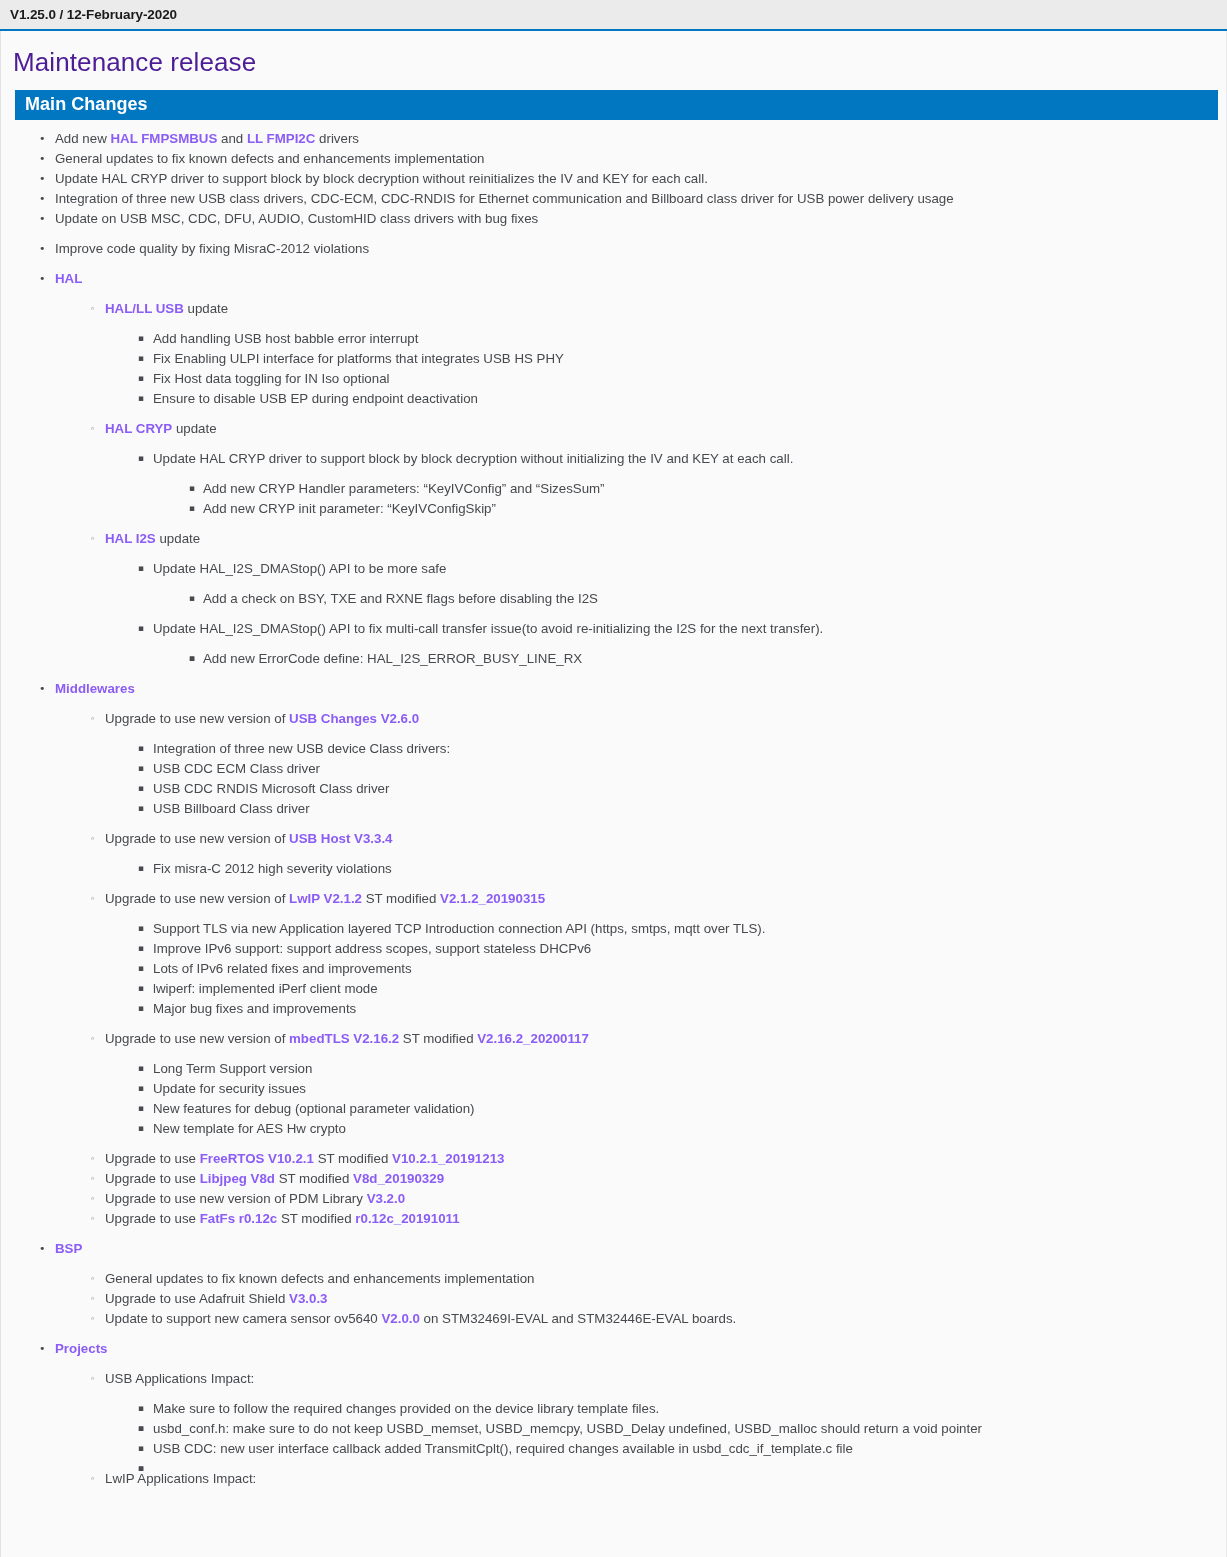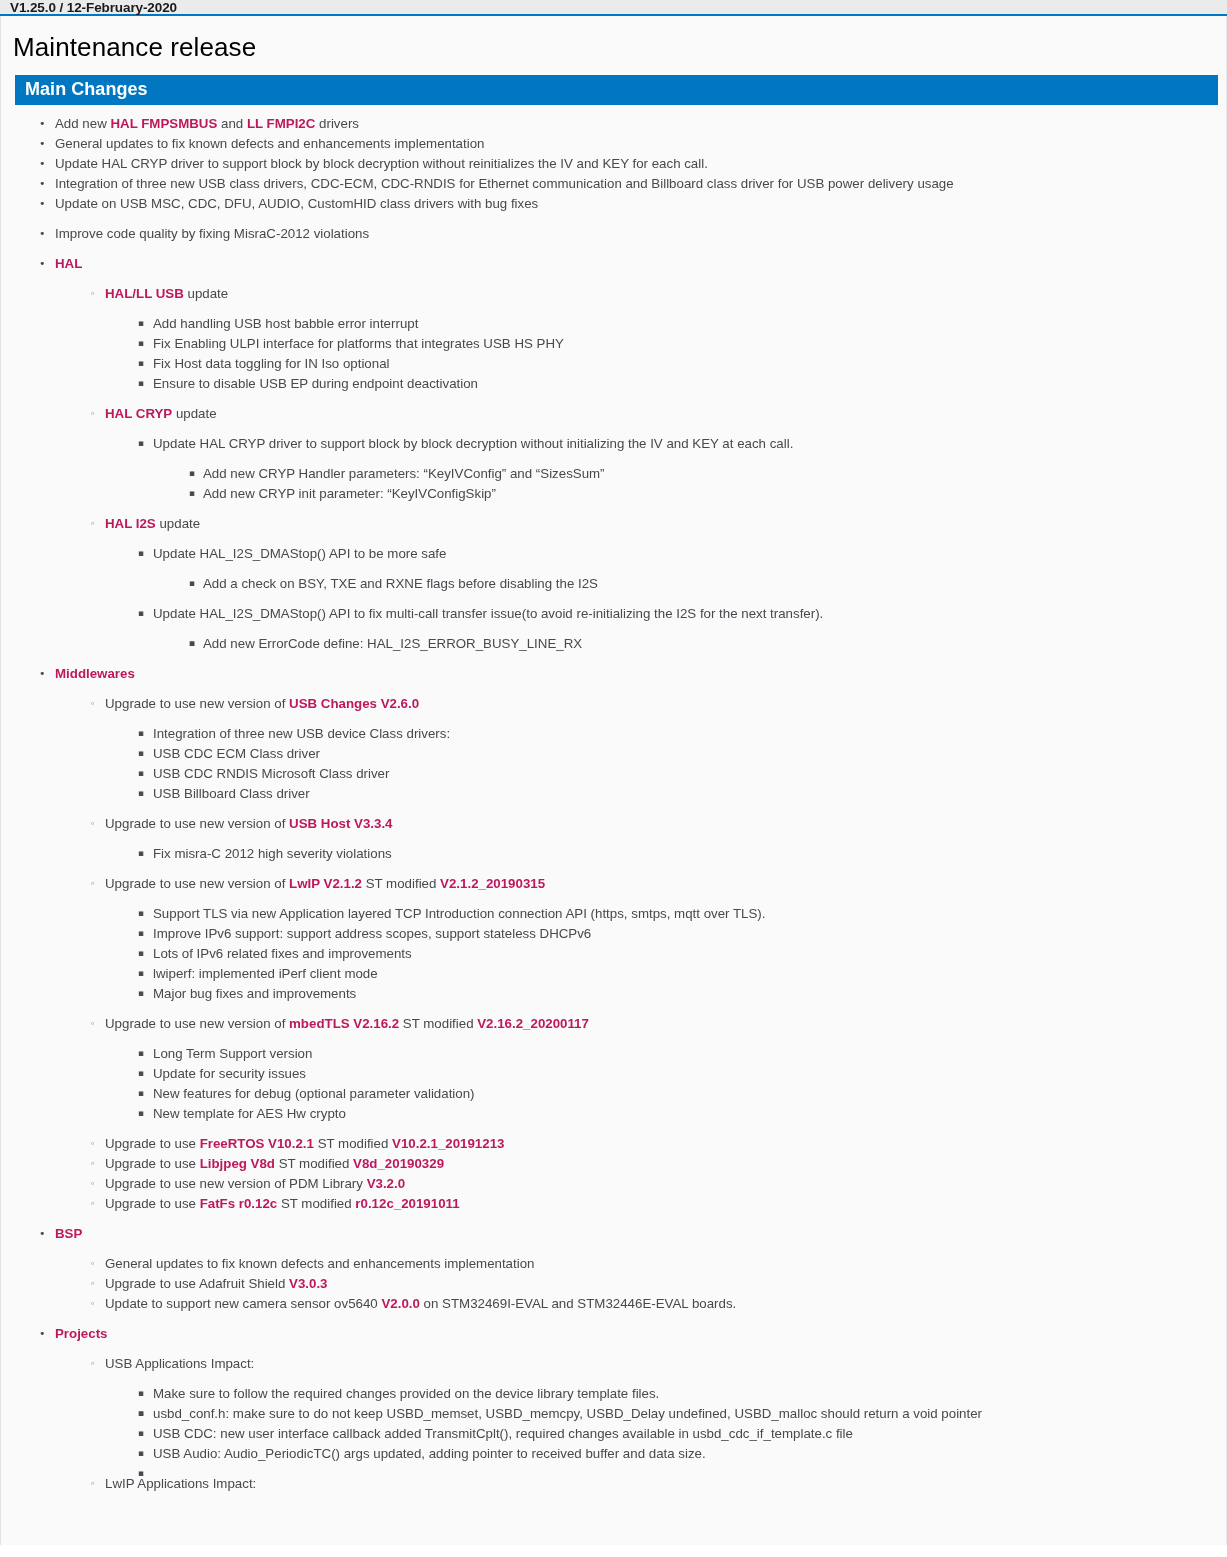--- a/index.html
+++ b/index.html
@@ -11,21 +11,21 @@
     width: 1227px;
     min-height: 1557px;
     background: #ffffff;
     font-family: "Liberation Sans", sans-serif;
     color: #3a3a3a;
     -webkit-font-smoothing: antialiased;
   }
 
   
   .version-bar {
-    height: 16px;
+    height: 31px;
     background: #ebebeb;
     border-bottom: 2px solid #0077c0;
     display: flex;
     align-items: center;
     padding-left: 10px;
     box-sizing: border-box;
   }
   .version-text {
     font-size: 13.5px;
     font-weight: bold;
@@ -40,21 +40,21 @@
     border-right: 1px solid #e8e8e8;
     box-sizing: border-box;
     width: 1227px;
     min-height: 1529px;
     padding: 0 0 14px 0;
   }
 
   .doc-title {
     font-size: 26px;
     font-weight: normal;
-    color: #000000;
+    color: #4c1d95;
     margin: 0;
     padding: 16px 0 12px 12px;
     letter-spacing: 0.1px;
   }
 
   .section-bar {
     background: #0077c0;
     color: #ffffff;
     font-size: 18px;
     font-weight: bold;
@@ -98,21 +98,21 @@
   .lvl3 > .row { padding-left: 152px; margin-top: 5px; }
   .lvl3 > .row > .marker { left: 137px; top: 0px; font-size: 9px; line-height: 19px; }
 
   .lvl4 > .row { padding-left: 202px; margin-top: 5px; }
   .lvl4 > .row > .marker { left: 188px; top: 0px; font-size: 9px; line-height: 19px; }
 
   
   .tight > .row { margin-top: 1px; }
   .gap-sm > .row { margin-top: 11px; }
 
-  .b { font-weight: bold; color: #be185d; }
+  .b { font-weight: bold; color: #8b5cf6; }
 </style>
 </head>
 <body>
 
 <div class="version-bar">
   <span class="version-text">V1.25.0 / 12-February-2020</span>
 </div>
 
 <div class="page">
 
@@ -297,21 +297,21 @@
     <li class="node lvl3 tight">
       <div class="row"><span class="marker">▪</span></div>
     </li>
     <li class="node lvl3 tight">
       <div class="row"><span class="marker">▪</span><span>usbd_conf.h: make sure to do not keep USBD_memset, USBD_memcpy, USBD_Delay undefined, USBD_malloc should return a void pointer</span></div>
     </li>
     <li class="node lvl3 tight">
       <div class="row"><span class="marker">▪</span><span>USB CDC: new user interface callback added TransmitCplt(), required changes available in usbd_cdc_if_template.c file</span></div>
     </li>
     <li class="node lvl3 tight">
-      <div class="row"><span class="marker">▪</span><span>USB Audio: Audio_PeriodicTC() args updated, adding pointer to received buffer and data size.</span></div>
+      <div class="row"><span class="marker">▪</span></div>
     </li>
     <li class="node lvl3 tight">
       <div class="row"><span class="marker">▪</span></div>
     </li>
 
     <li class="node lvl2 gap-sm">
       <div class="row"><span class="marker">◦</span><span>LwIP Applications Impact:</span></div>
     </li>
 
   </ul>

